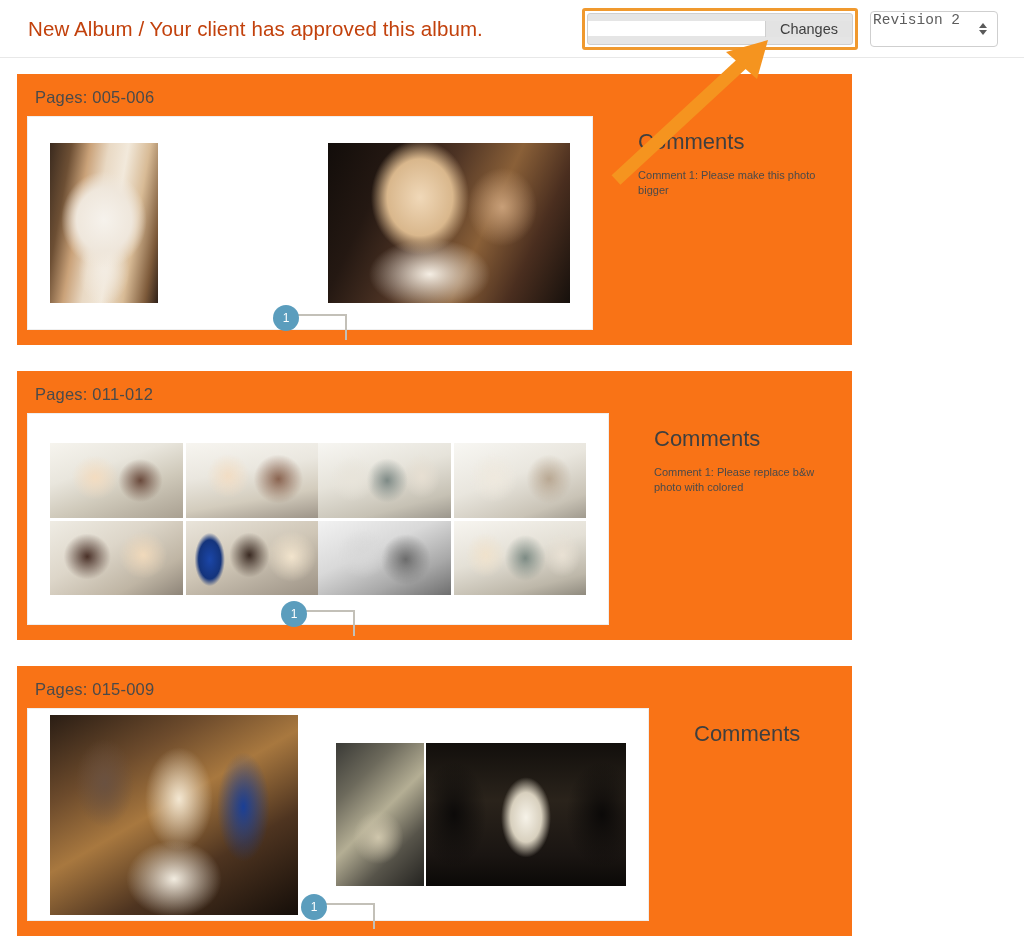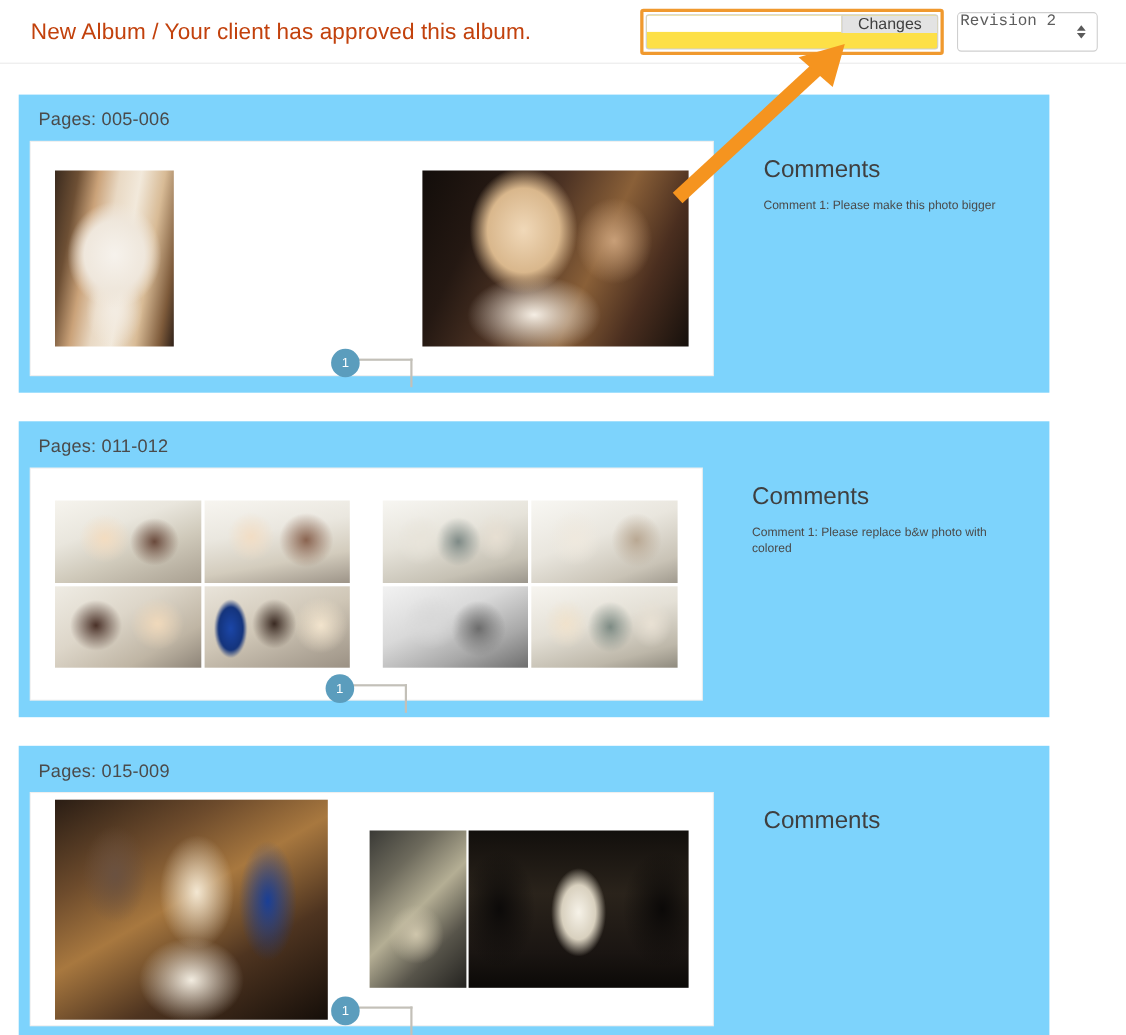--- a/index.html
+++ b/index.html
@@ -40,27 +40,27 @@
   
   .changes-highlight {
     border: 3px solid #f0992e;
     border-radius: 3px;
     padding: 2px;
     display: inline-block;
     background: #ffffff;
   }
   .changes-button {
     display: flex;
-    align-items: flex-start;
+    align-items: center;
     height: 32px;
     border: 1px solid #cfcfcf;
     border-radius: 3px;
     overflow: hidden;
     min-width: 162px;
-    background: #fde047;
+    background: #e5e5e5;
   }
   .changes-button .cb-blank {
     flex: 1 1 auto;
     background: #ffffff;
     min-width: 78px;
   }
   .changes-button .cb-label {
     background: #e3e3e3;
     border-left: 1px solid #cfcfcf;
     display: flex;
@@ -111,23 +111,23 @@
 
   
   .spreads-area {
     position: relative;
     background: #ffffff;
     padding-top: 16px;
   }
 
   .spread-card {
     position: relative;
-    margin: 12px 14px 26px 17px;
-    width: 937px;
-    background: #7dd3fc;
+    margin: 0 14px 26px 17px;
+    width: 835px;
+    background: #f97316;
     display: flex;
     flex-direction: column;
   }
   .spread-header {
     padding: 14px 0 10px 18px;
     font-size: 16.5px;
     color: #4a4a4a;
     letter-spacing: 0.2px;
   }
   .spread-body {

